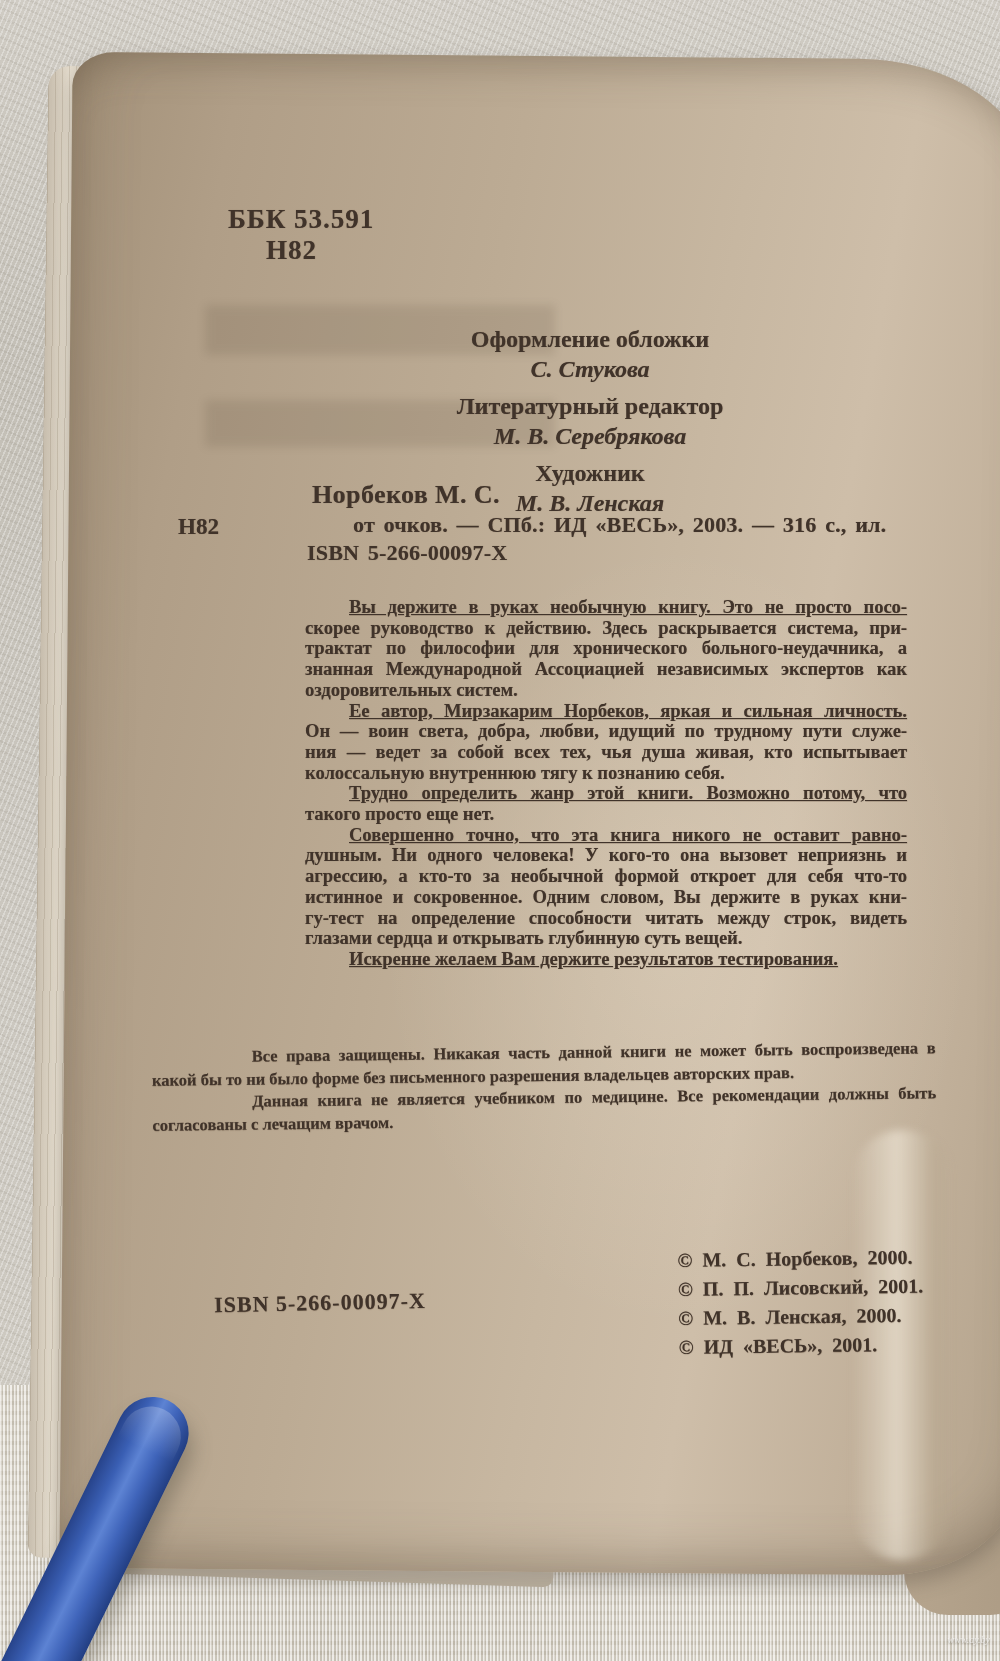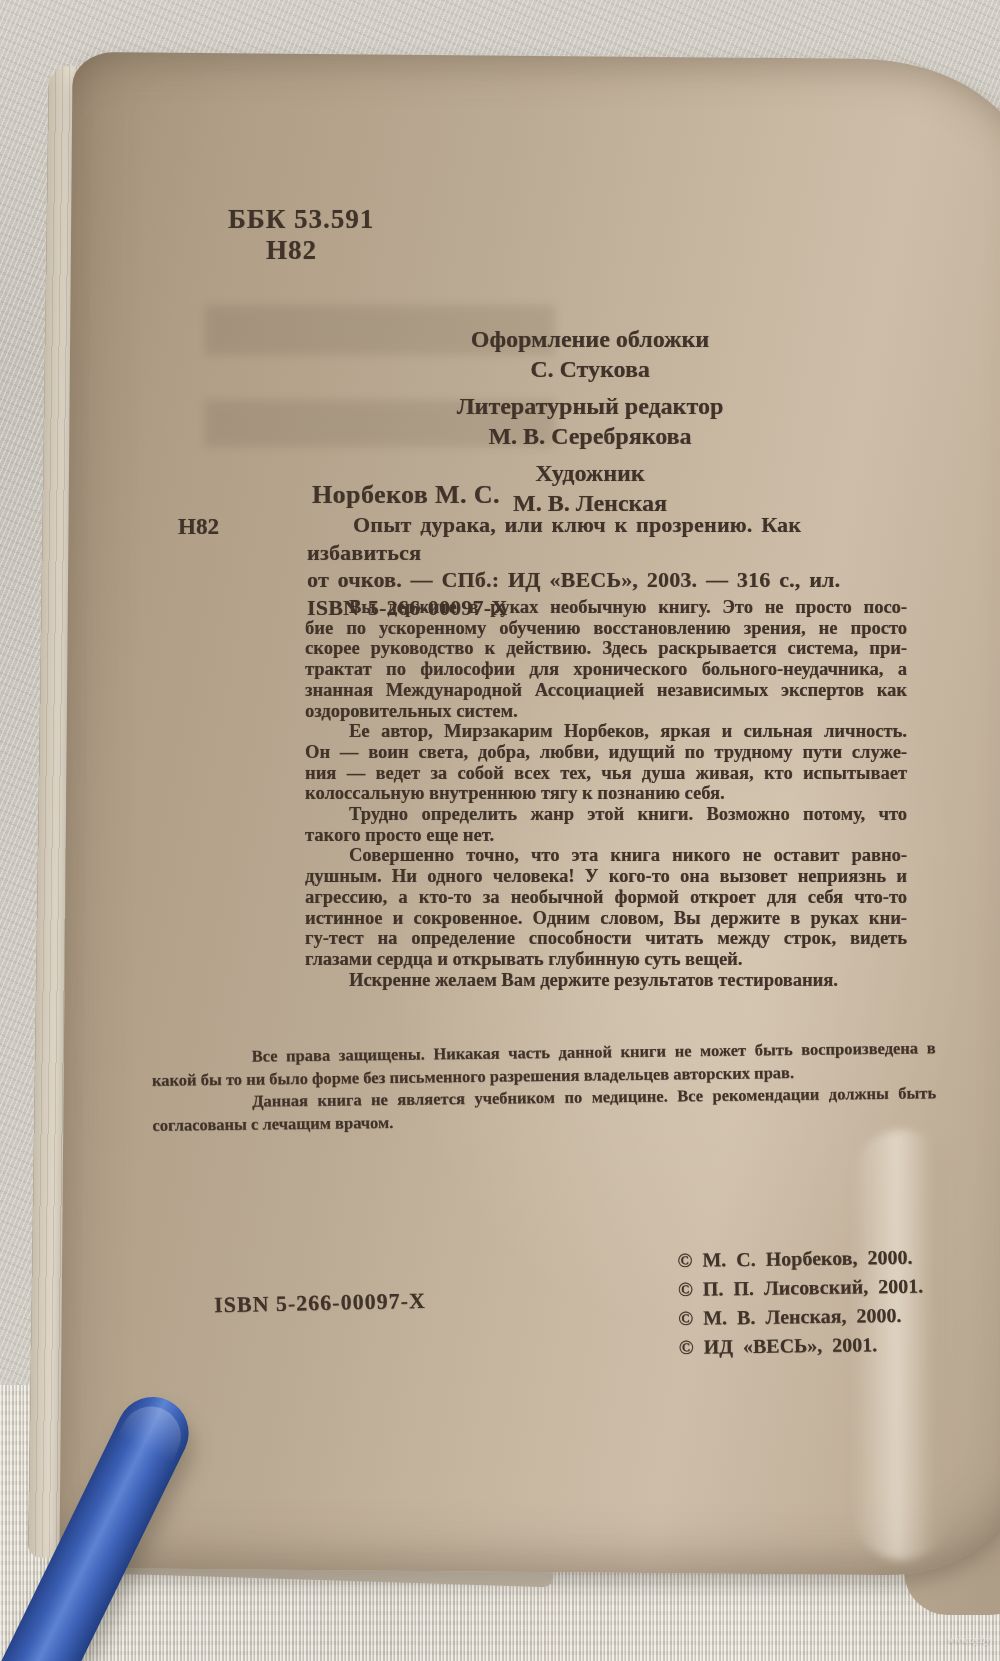--- a/index.html
+++ b/index.html
@@ -73,29 +73,29 @@
   .page-content{
     position:absolute;inset:0;color:#40332a;
     text-shadow:.3px .4px .7px rgba(60,42,26,.5);
     border-radius:30px;
   }
   .page-content .abs{position:absolute;}
   .bbk{left:228px;top:204px;font-size:27px;font-weight:700;letter-spacing:1px;line-height:31px;}
   .bbk .idx{margin-left:38px;}
   .credits{left:280px;top:288px;width:620px;text-align:center;font-size:24px;line-height:30px;font-weight:700;margin-top:36px;}
   .credit{margin-bottom:7px;}
-  .credit .name{font-weight:700;}
+  .credit .name{font-style:italic;font-weight:700;}
   .author-heading{left:312px;top:480px;font-size:26px;font-weight:700;letter-spacing:.4px;}
   .entry-index{left:178px;top:514px;font-size:23px;font-weight:700;}
   .entry{left:307px;top:511px;width:602px;font-size:22px;line-height:27.5px;font-weight:700;letter-spacing:.2px;word-spacing:3px;}
   .entry .line:first-child{text-indent:46px;}
   .annotation{left:305px;top:597px;width:602px;font-size:18.5px;line-height:20.7px;font-weight:700;}
   .annotation .line{text-align:justify;text-align-last:justify;}
   .annotation .line:last-child{text-align-last:left;}
-  .annotation .line:first-child{text-indent:44px;}
+  .annotation .line:first-child{text-indent:44px;text-decoration:underline;}
   .rights{left:152px;top:1042px;width:784px;font-size:16.5px;line-height:22.5px;font-weight:700;transform:rotate(-.7deg);}
   .rights .line{text-align:justify;text-align-last:justify;}
   .rights .line:last-child{text-align-last:left;}
   .rights .line:first-child{text-indent:100px;}
   .copyright{left:678px;top:1244px;width:280px;font-size:20px;line-height:29px;font-weight:700;word-spacing:5px;transform:rotate(-.8deg);}
   .isbn-bottom{left:214px;top:1290px;font-size:22px;font-weight:700;letter-spacing:1px;transform:rotate(-1.2deg);}
   
   .pen{
     position:absolute;left:-78px;top:1352px;width:72px;height:480px;
     transform:rotate(26deg);transform-origin:50% 100%;
@@ -149,29 +149,27 @@
       <div class="credit">
         <div class="role">Художник</div>
         <div class="name">М. В. Ленская</div>
       </div>
     </div>
 
     <div class="abs author-heading">Норбеков М. С.</div>
 
     <div class="abs entry-index">Н82</div>
     <div class="abs entry">
-        <div class="line">Опыт дурака, или ключ к прозрению. Как избавиться</div>
         <div class="line">от очков. — СПб.: ИД «ВЕСЬ», 2003. — 316 с., ил.</div>
         <div class="line">ISBN 5-266-00097-X</div>
       </div>
 
     <div class="abs annotation">
         <div class="para">
           <div class="line">Вы держите в руках необычную книгу. Это не просто посо-</div>
-          <div class="line">бие по ускоренному обучению восстановлению зрения, не просто</div>
           <div class="line">скорее руководство к действию. Здесь раскрывается система, при-</div>
           <div class="line">трактат по философии для хронического больного-неудачника, а</div>
           <div class="line">знанная Международной Ассоциацией независимых экспертов как</div>
           <div class="line">оздоровительных систем.</div>
         </div>
         <div class="para">
           <div class="line">Ее автор, Мирзакарим Норбеков, яркая и сильная личность.</div>
           <div class="line">Он — воин света, добра, любви, идущий по трудному пути служе-</div>
           <div class="line">ния — ведет за собой всех тех, чья душа живая, кто испытывает</div>
           <div class="line">колоссальную внутреннюю тягу к познанию себя.</div>

